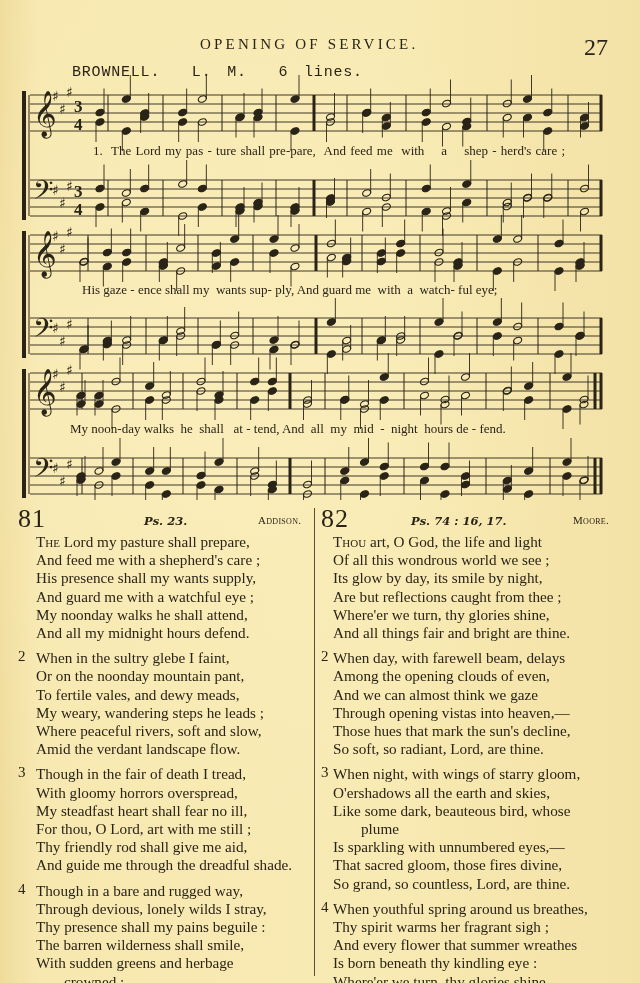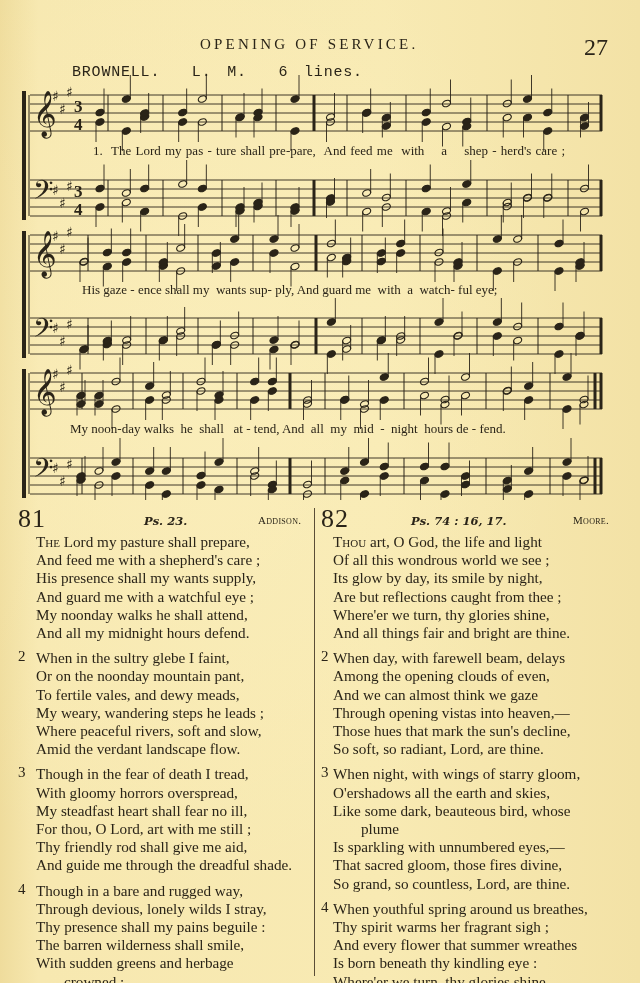--- a/index.html
+++ b/index.html
@@ -685,21 +685,21 @@
       <div class="line" style="top: 94.8px; left: 18px;">My noonday walks he shall attend,</div>
       <div class="line" style="top: 113px; left: 18px;">And all my midnight hours defend.</div>
       <span class="verse-num" style="top: 138.2px;">2</span>
       <div class="line" style="top: 138.2px; left: 18px;">When in the sultry glebe I faint,</div>
       <div class="line" style="top: 156.4px; left: 18px;">Or on the noonday mountain pant,</div>
       <div class="line" style="top: 174.6px; left: 18px;">To fertile vales, and dewy meads,</div>
       <div class="line" style="top: 192.8px; left: 18px;">My weary, wandering steps he leads ;</div>
       <div class="line" style="top: 211px; left: 18px;">Where peaceful rivers, soft and slow,</div>
       <div class="line" style="top: 229.2px; left: 18px;">Amid the verdant landscape flow.</div>
       <span class="verse-num" style="top: 254.4px;">3</span>
-      <div class="line" style="top: 254.4px; left: 18px;">Though in the fear of  death I tread,</div>
+      <div class="line" style="top: 254.4px; left: 18px;">Though in the fair of  death I tread,</div>
       <div class="line" style="top: 272.6px; left: 18px;">With gloomy horrors overspread,</div>
       <div class="line" style="top: 290.8px; left: 18px;">My steadfast heart shall fear no ill,</div>
       <div class="line" style="top: 309px; left: 18px;">For thou, O Lord, art with me still ;</div>
       <div class="line" style="top: 327.2px; left: 18px;">Thy friendly rod shall give me aid,</div>
       <div class="line" style="top: 345.4px; left: 18px;">And guide me through the dreadful shade.</div>
       <span class="verse-num" style="top: 370.6px;">4</span>
       <div class="line" style="top: 370.6px; left: 18px;">Though in a bare and rugged way,</div>
       <div class="line" style="top: 388.8px; left: 18px;">Through devious, lonely wilds I stray,</div>
       <div class="line" style="top: 407px; left: 18px;">Thy presence shall my pains beguile :</div>
       <div class="line" style="top: 425.2px; left: 18px;">The barren wilderness shall smile,</div>

